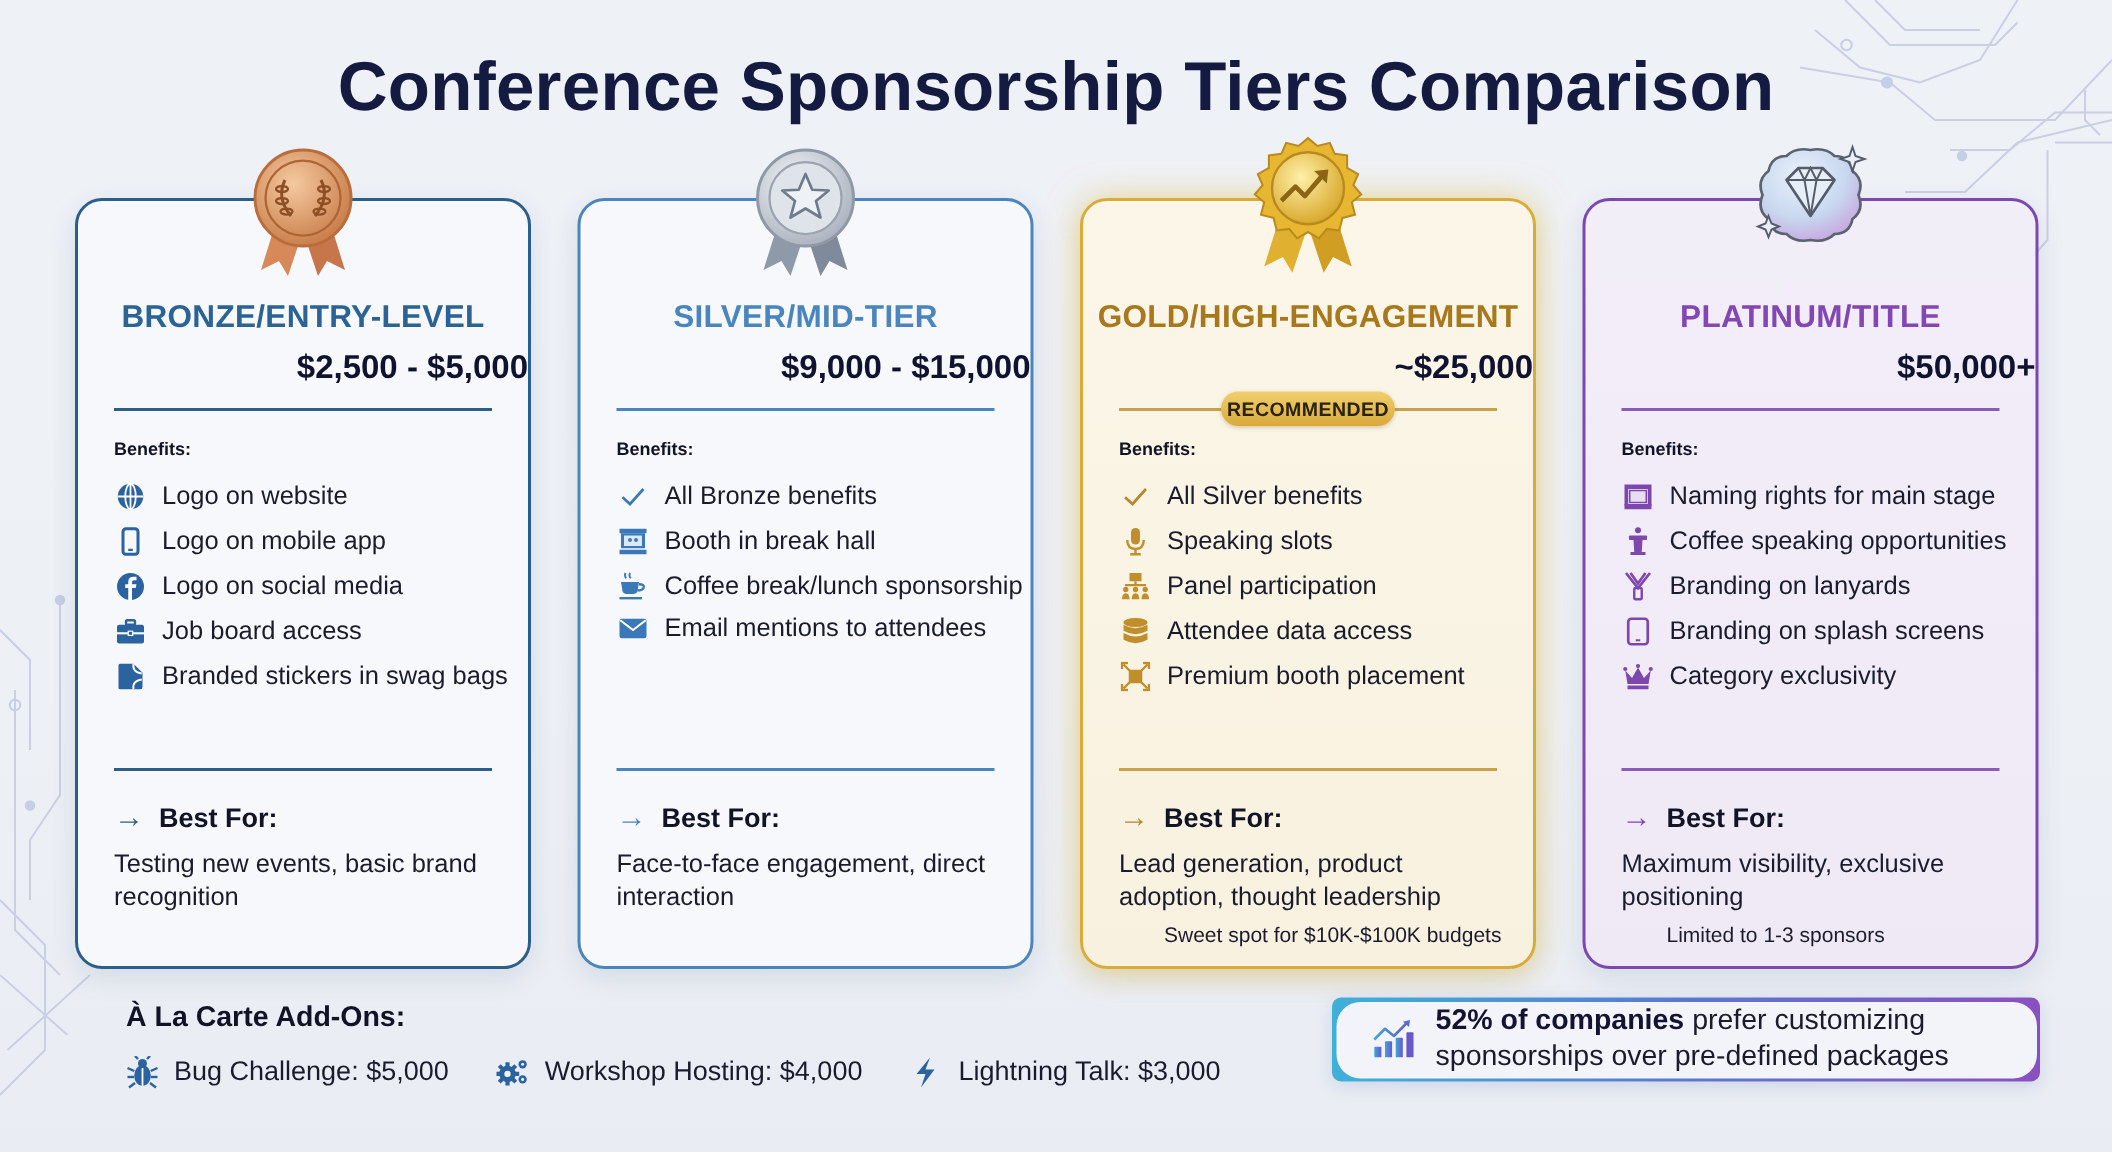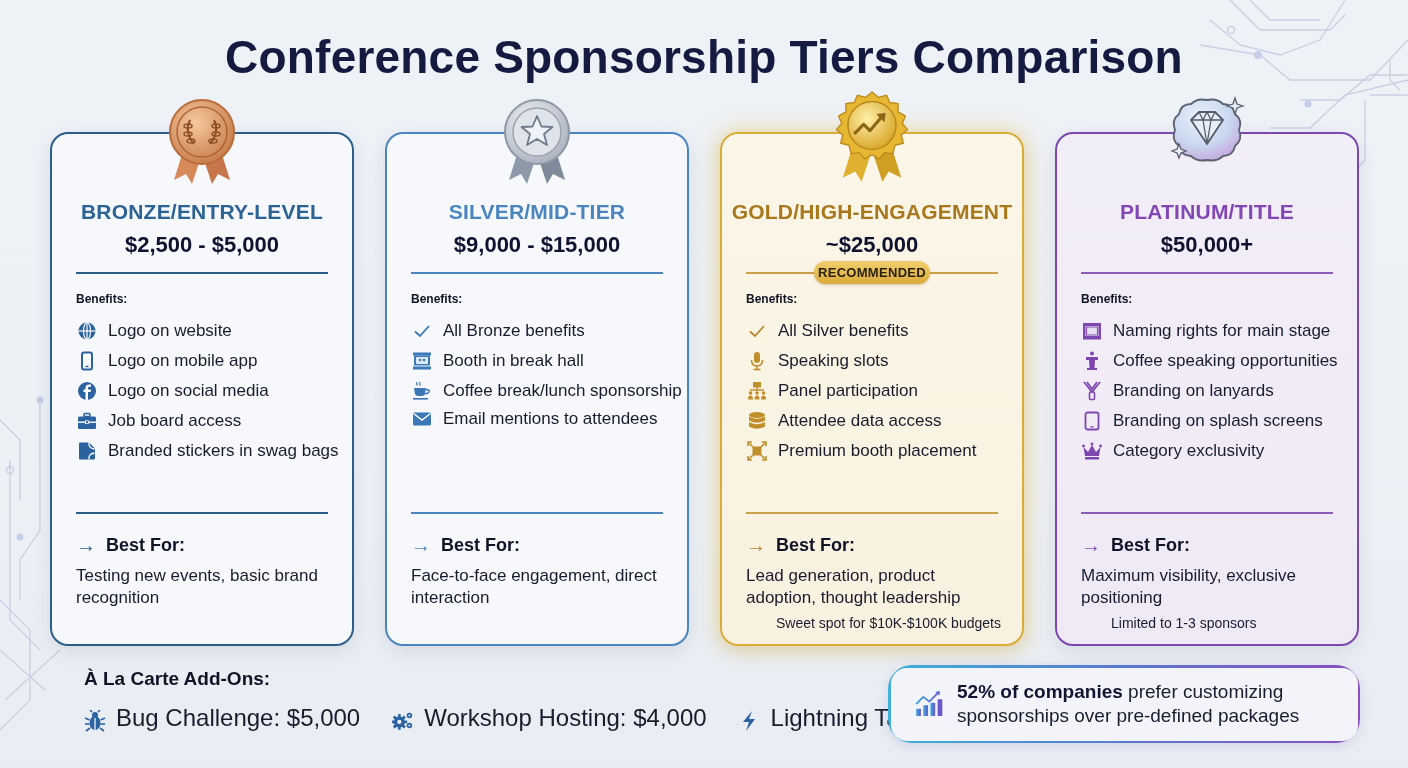--- a/index.html
+++ b/index.html
@@ -30,21 +30,21 @@
   .medal { position: absolute; left: 50%; top: -38px; transform: translateX(-50%); width: 80px; height: 92px; }
   .tier-name {
     position: absolute; top: 66px; left: 0; right: 0; text-align: center;
     font-size: 21px; font-weight: 700; letter-spacing: 0.2px;
   }
   .bronze .tier-name { color: #2b6394; }
   .silver .tier-name { color: #4a86bd; }
   .gold .tier-name { color: #a8781c; }
   .platinum .tier-name { color: #8247b4; }
   .tier-price {
-    position: absolute; top: 98px; left: 0; right: 0; text-align: center;
+    position: absolute; top: 98px; left: 0; right: 0; text-align: right;
     font-size: 22px; font-weight: 700; color: #101330;
   }
   .divider { position: absolute; left: 24px; right: 24px; height: 1.5px; }
   .bronze .divider { background: #2c5e8a; }
   .silver .divider { background: #4a86bd; }
   .gold .divider { background: #c9a14a; }
   .platinum .divider { background: #8a5bb8; }
   .divider.top { top: 138px; }
   .divider.bottom { top: 378px; }
   .badge {
@@ -69,25 +69,25 @@
   .bestfor-head .arrow { font-size: 20px; margin-right: 10px; font-weight: 400; }
   .bronze .arrow { color: #2c5e8a; }
   .silver .arrow { color: #4a86bd; }
   .gold .arrow { color: #b8862a; }
   .platinum .arrow { color: #8247b4; }
   .bestfor-text { margin-top: 8px; font-size: 17px; line-height: 22px; color: #1a1c2e; }
   .bestfor-note { margin-left: 30px; margin-top: 6px; font-size: 14px; color: #1a1c2e; }
   .addons { position: absolute; left: 84px; top: 668px; z-index: 2; }
   .addons-title { font-size: 19px; font-weight: 700; color: #111326; }
   .addon-row { display: flex; margin-top: 14px; }
-  .addon { display: flex; align-items: flex-end; font-size: 24px; color: #1a1c2e; margin-right: 32px; }
+  .addon { display: flex; align-items: flex-start; font-size: 18px; color: #1a1c2e; margin-right: 32px; }
   .addon .ic { width: 22px; height: 22px; margin-right: 10px; display: flex; align-items: center; }
   .stat-box {
-    position: absolute; left: 888px; top: 665px; width: 472px; height: 78px;
-    border-radius: 24px; padding: 2.5px;
+    position: absolute; left: 888px; top: 665px; width: 472px; height: 56px;
+    border-radius: 6px; padding: 2.5px;
     background: linear-gradient(90deg,#3fb0d8 0%,#5a78d0 50%,#8a4fc0 100%);
     box-shadow: 0 3px 12px rgba(90,100,180,0.18);
     z-index: 2;
   }
   .stat-inner {
     width: 100%; height: 100%; border-radius: 16px; background: #f3f4f9;
     display: flex; align-items: center; padding-left: 24px;
   }
   .stat-icon { width: 48px; height: 44px; margin-right: 14px; }
   .stat-text { font-size: 19px; line-height: 24px; color: #1a1c2e; }

